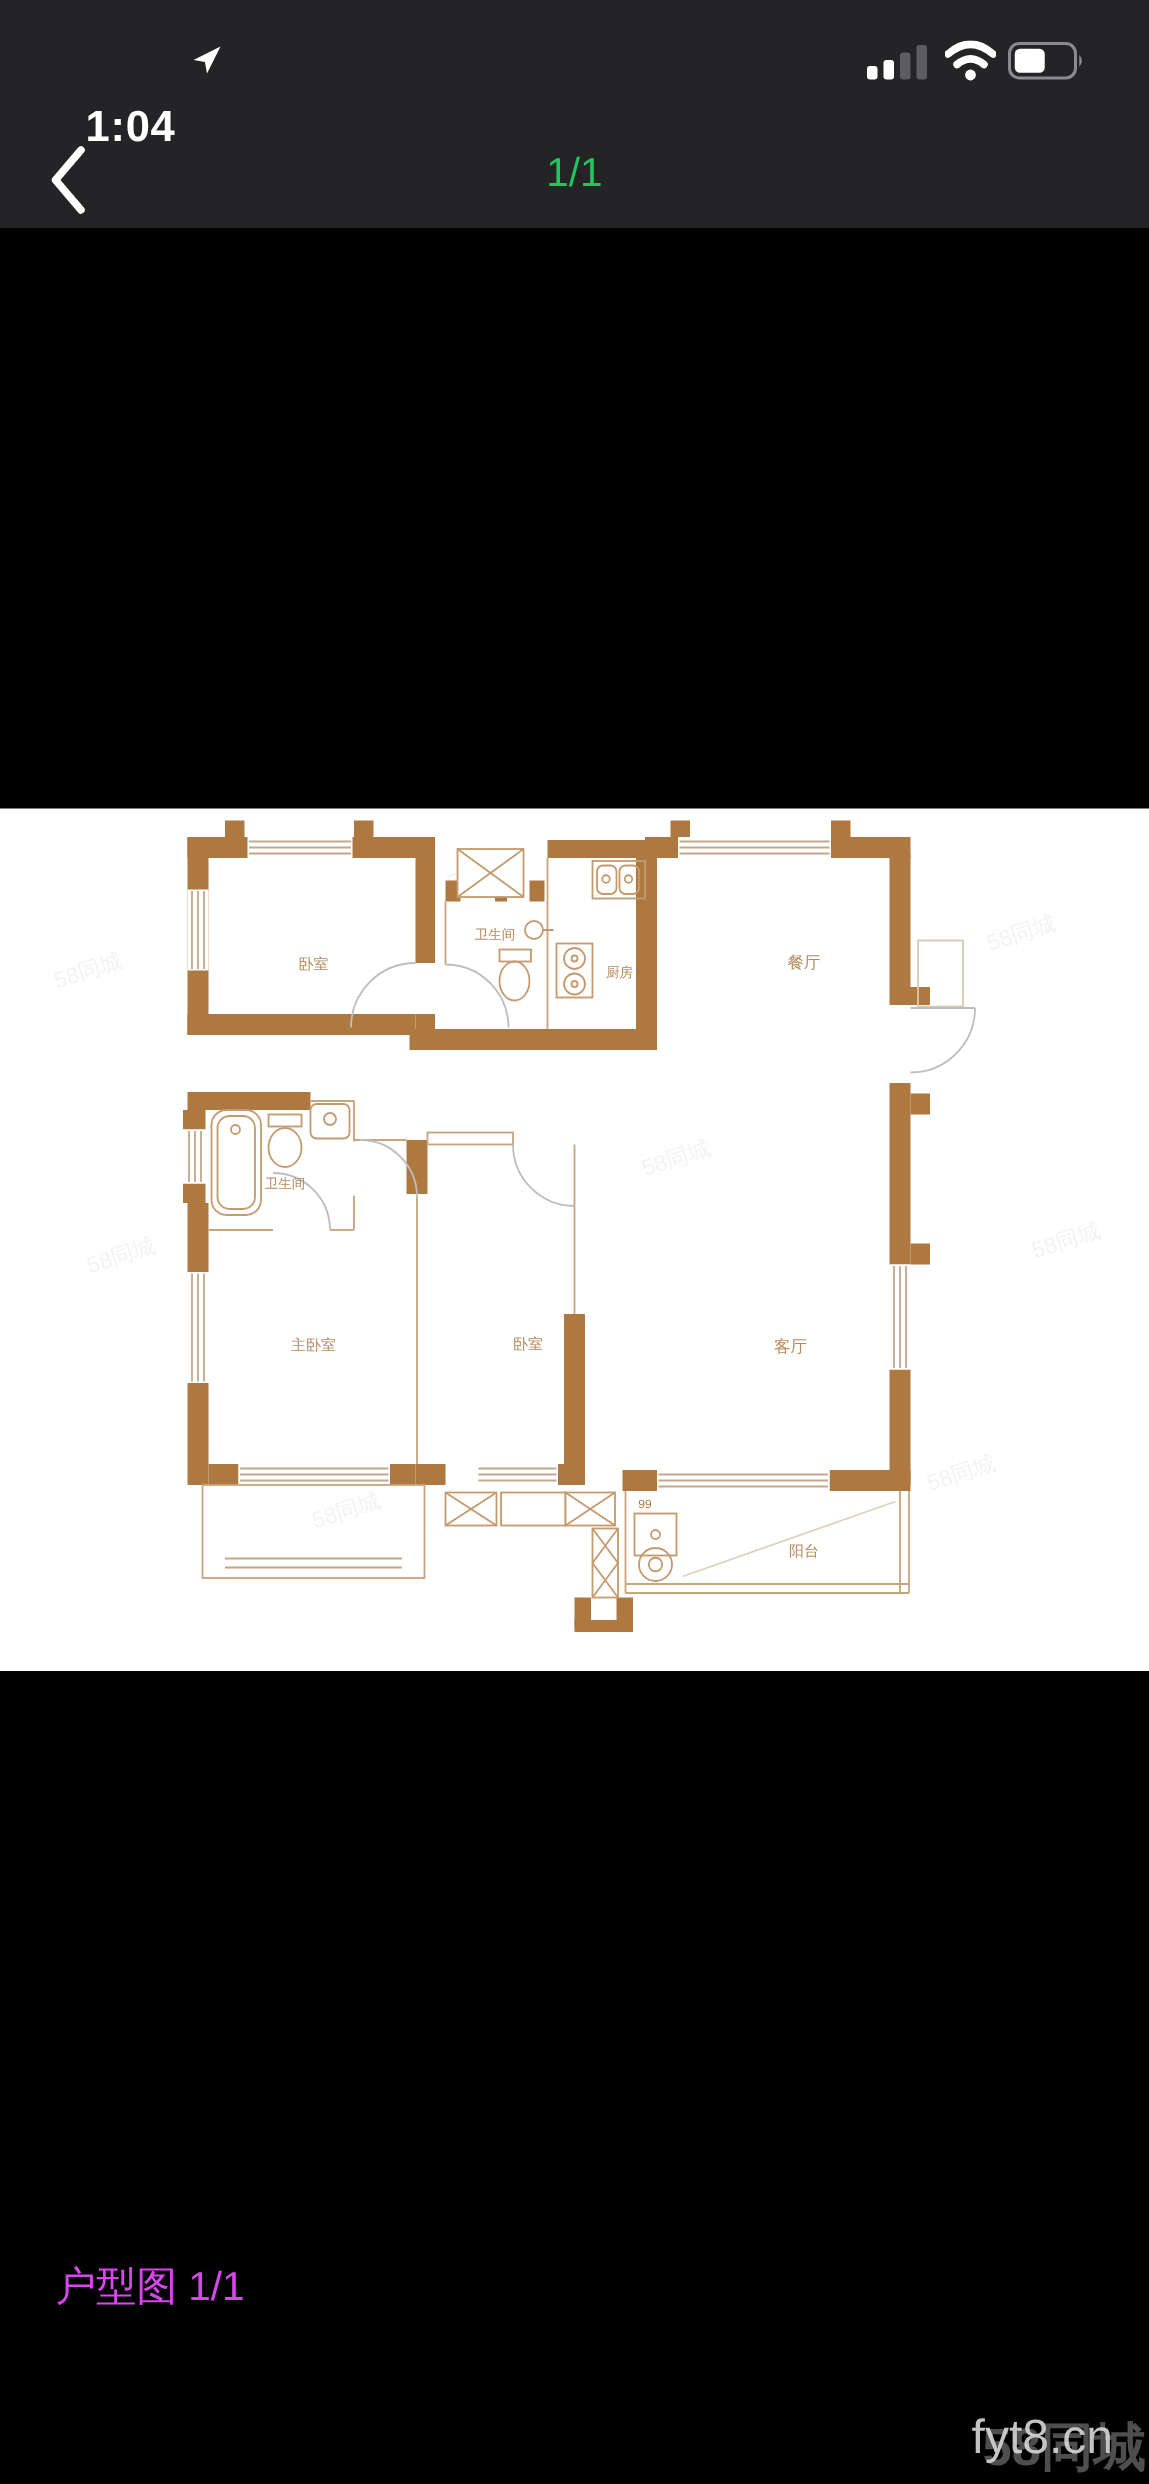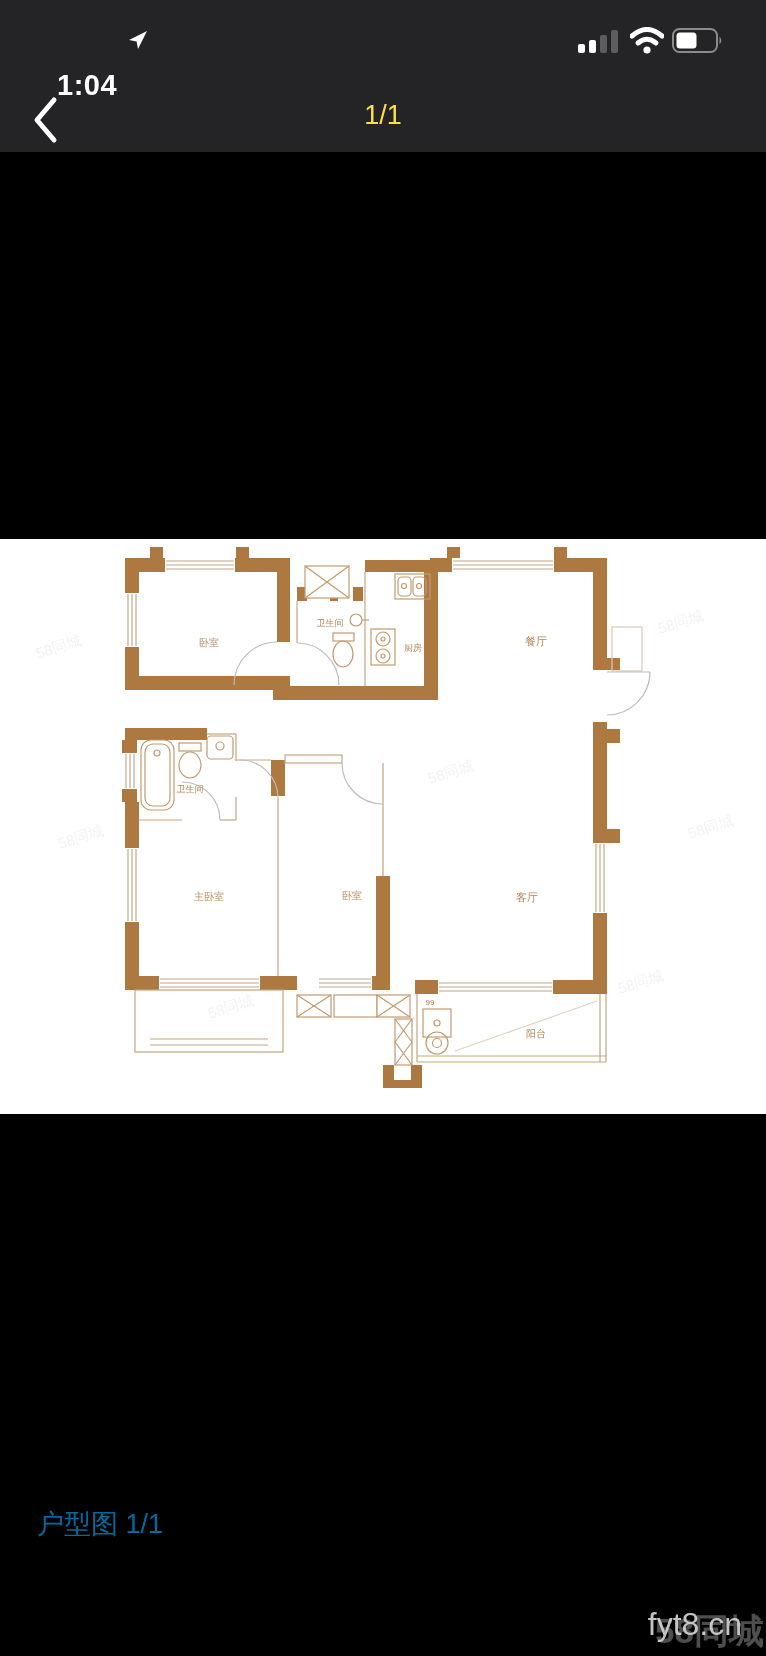--- a/index.html
+++ b/index.html
@@ -7,27 +7,27 @@
           font-family:"Liberation Sans",sans-serif;}
   
   .header{position:absolute;top:0;left:0;width:766px;height:152px;background:#242427;}
   .time{position:absolute;left:57px;top:21px;color:#fff;font-size:29px;font-weight:700;letter-spacing:0.5px;margin-top:48px;}
   .loc-arrow{position:absolute;left:128px;top:30px;}
   .sig{position:absolute;left:578px;top:27px;}
   .wifi{position:absolute;left:630px;top:27px;}
   .batt{position:absolute;left:672px;top:28px;}
   .back-btn{position:absolute;left:28px;top:92px;width:44px;height:56px;cursor:pointer;}
   .page-ind{position:absolute;left:0;top:100px;width:766px;text-align:center;
-            color:#fde047;font-size:27px;}
+            color:#22c55e;font-size:27px;}
   
   .image-area{position:absolute;top:539px;left:0;width:766px;height:575px;background:#ffffff;}
   .plan-label{fill:#b6895c;}
   .wm-tile{fill:#8a8a8a;opacity:0.10;font-size:15px;}
   
-  .caption{position:absolute;left:37px;top:1506px;color:#0369a1;font-size:27px;}
+  .caption{position:absolute;left:37px;top:1506px;color:#d946ef;font-size:27px;}
   .wm-58{position:absolute;right:2px;bottom:1px;color:#4e4e4e;font-size:35px;font-weight:700;}
   .wm-fyt{position:absolute;right:24px;bottom:13px;color:rgba(212,212,212,0.92);font-size:32px;}
 </style>
 </head>
 <body>
 
 <div class="screen">
 
   <div class="header">
     <div class="time">1:04</div>

